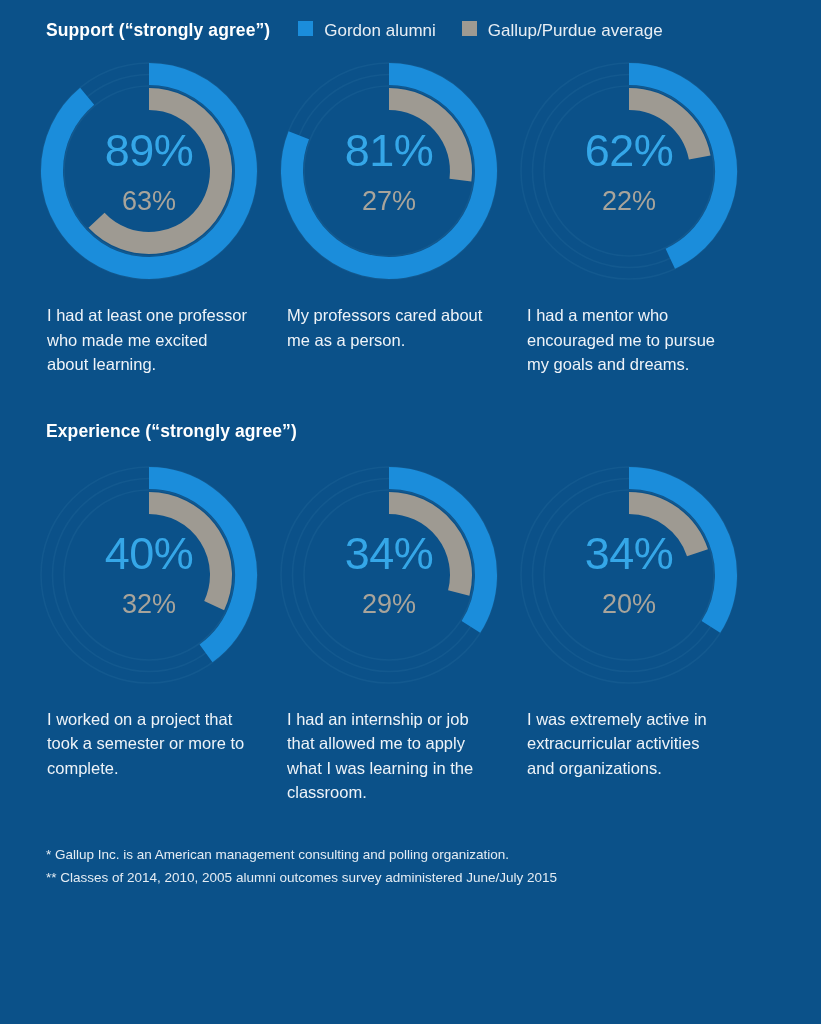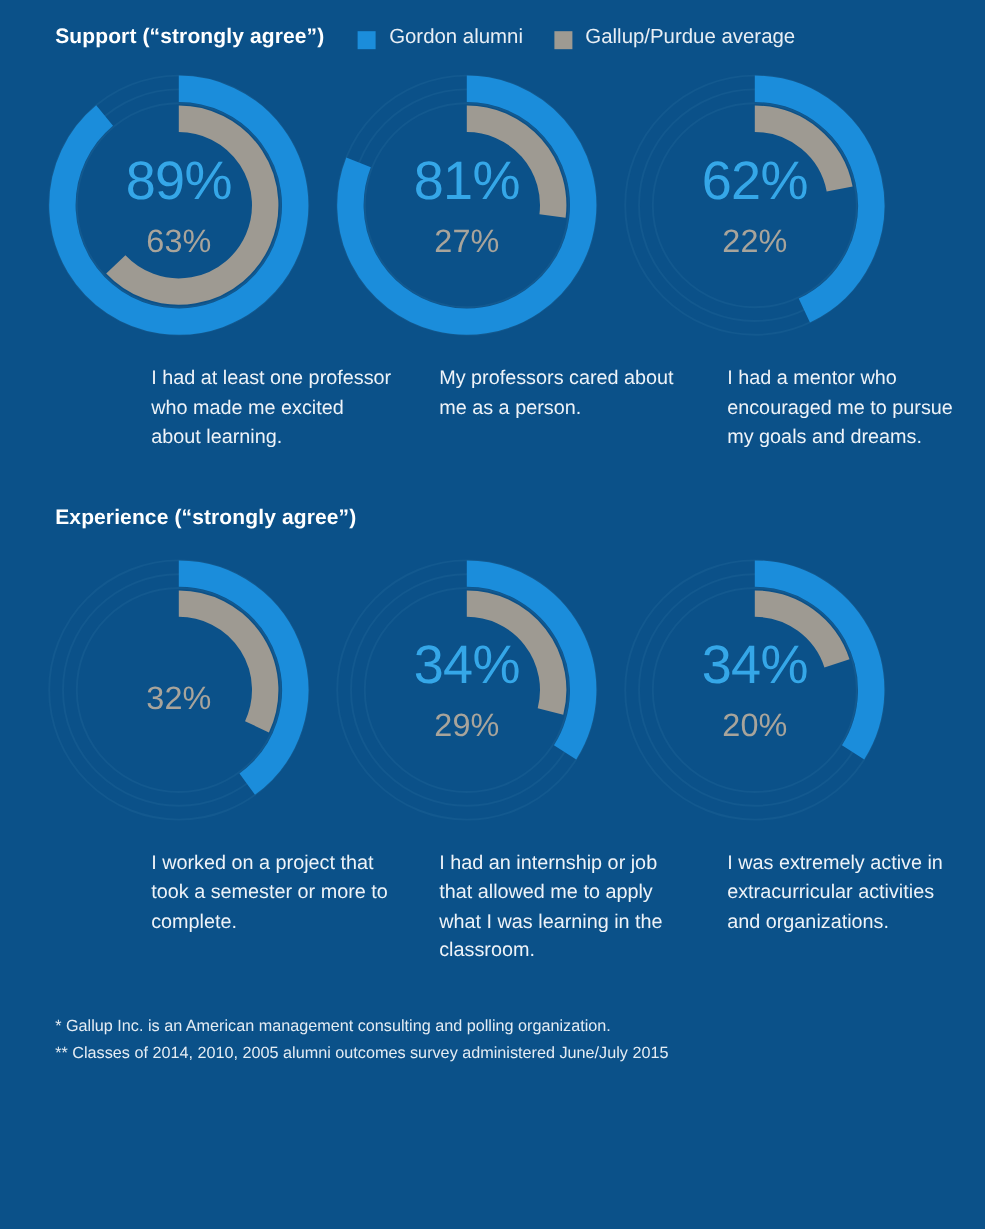--- a/index.html
+++ b/index.html
@@ -28,21 +28,21 @@
     letter-spacing: 0.1px;
     white-space: nowrap;
   }
   .legend {
     display: flex;
     align-items: center;
     margin-left: 28px;
   }
   .legend-item {
     display: flex;
-    align-items: flex-end;
+    align-items: flex-start;
     margin-right: 26px;
     white-space: nowrap;
   }
   .legend-swatch {
     width: 15px;
     height: 15px;
     margin-right: 11px;
     flex: 0 0 auto;
   }
   .legend-label {
@@ -93,22 +93,21 @@
   .val-secondary {
     font-size: 27px;
     color: #a8a49b;
     line-height: 1;
     margin-top: 15px;
   }
 
   
   .caption-row {
     display: flex;
-    padding-left: 6px;
-    justify-content: flex-end;
+    padding-left: 22px;
   }
   .caption-cell {
     width: 240px;
     flex: 0 0 240px;
     padding-right: 14px;
     box-sizing: border-box;
   }
   .caption-text {
     font-size: 16.5px;
     line-height: 24.5px;
@@ -221,20 +220,21 @@
   <div class="donut-cell">
     <div class="donut-wrap">
       <svg viewBox="0 0 226 226">
           <circle cx="113" cy="113" r="108" fill="none" stroke="#13598f" stroke-width="1.6"></circle>
           <circle cx="113" cy="113" r="96.5" fill="none" stroke="#13598f" stroke-width="1.6"></circle>
           <circle cx="113" cy="113" r="85" fill="none" stroke="#13598f" stroke-width="1.6"></circle>
           <path d="M 113 41 A 72 72 0 0 1 178.1475477775534 143.65610899268523" fill="none" stroke="#9e9a92" stroke-width="22" stroke-linecap="butt"></path>
           <path d="M 113 16 A 97 97 0 0 1 170.0151694723699 191.4746484543699" fill="none" stroke="#1b8ddb" stroke-width="22" stroke-linecap="butt"></path>
         </svg>
       <div class="donut-labels">
+        <div class="val-primary">40%</div>
         <div class="val-secondary">32%</div>
       </div>
     </div>
   </div>
   <div class="donut-cell">
     <div class="donut-wrap">
       <svg viewBox="0 0 226 226">
           <circle cx="113" cy="113" r="108" fill="none" stroke="#13598f" stroke-width="1.6"></circle>
           <circle cx="113" cy="113" r="96.5" fill="none" stroke="#13598f" stroke-width="1.6"></circle>
           <circle cx="113" cy="113" r="85" fill="none" stroke="#13598f" stroke-width="1.6"></circle>

